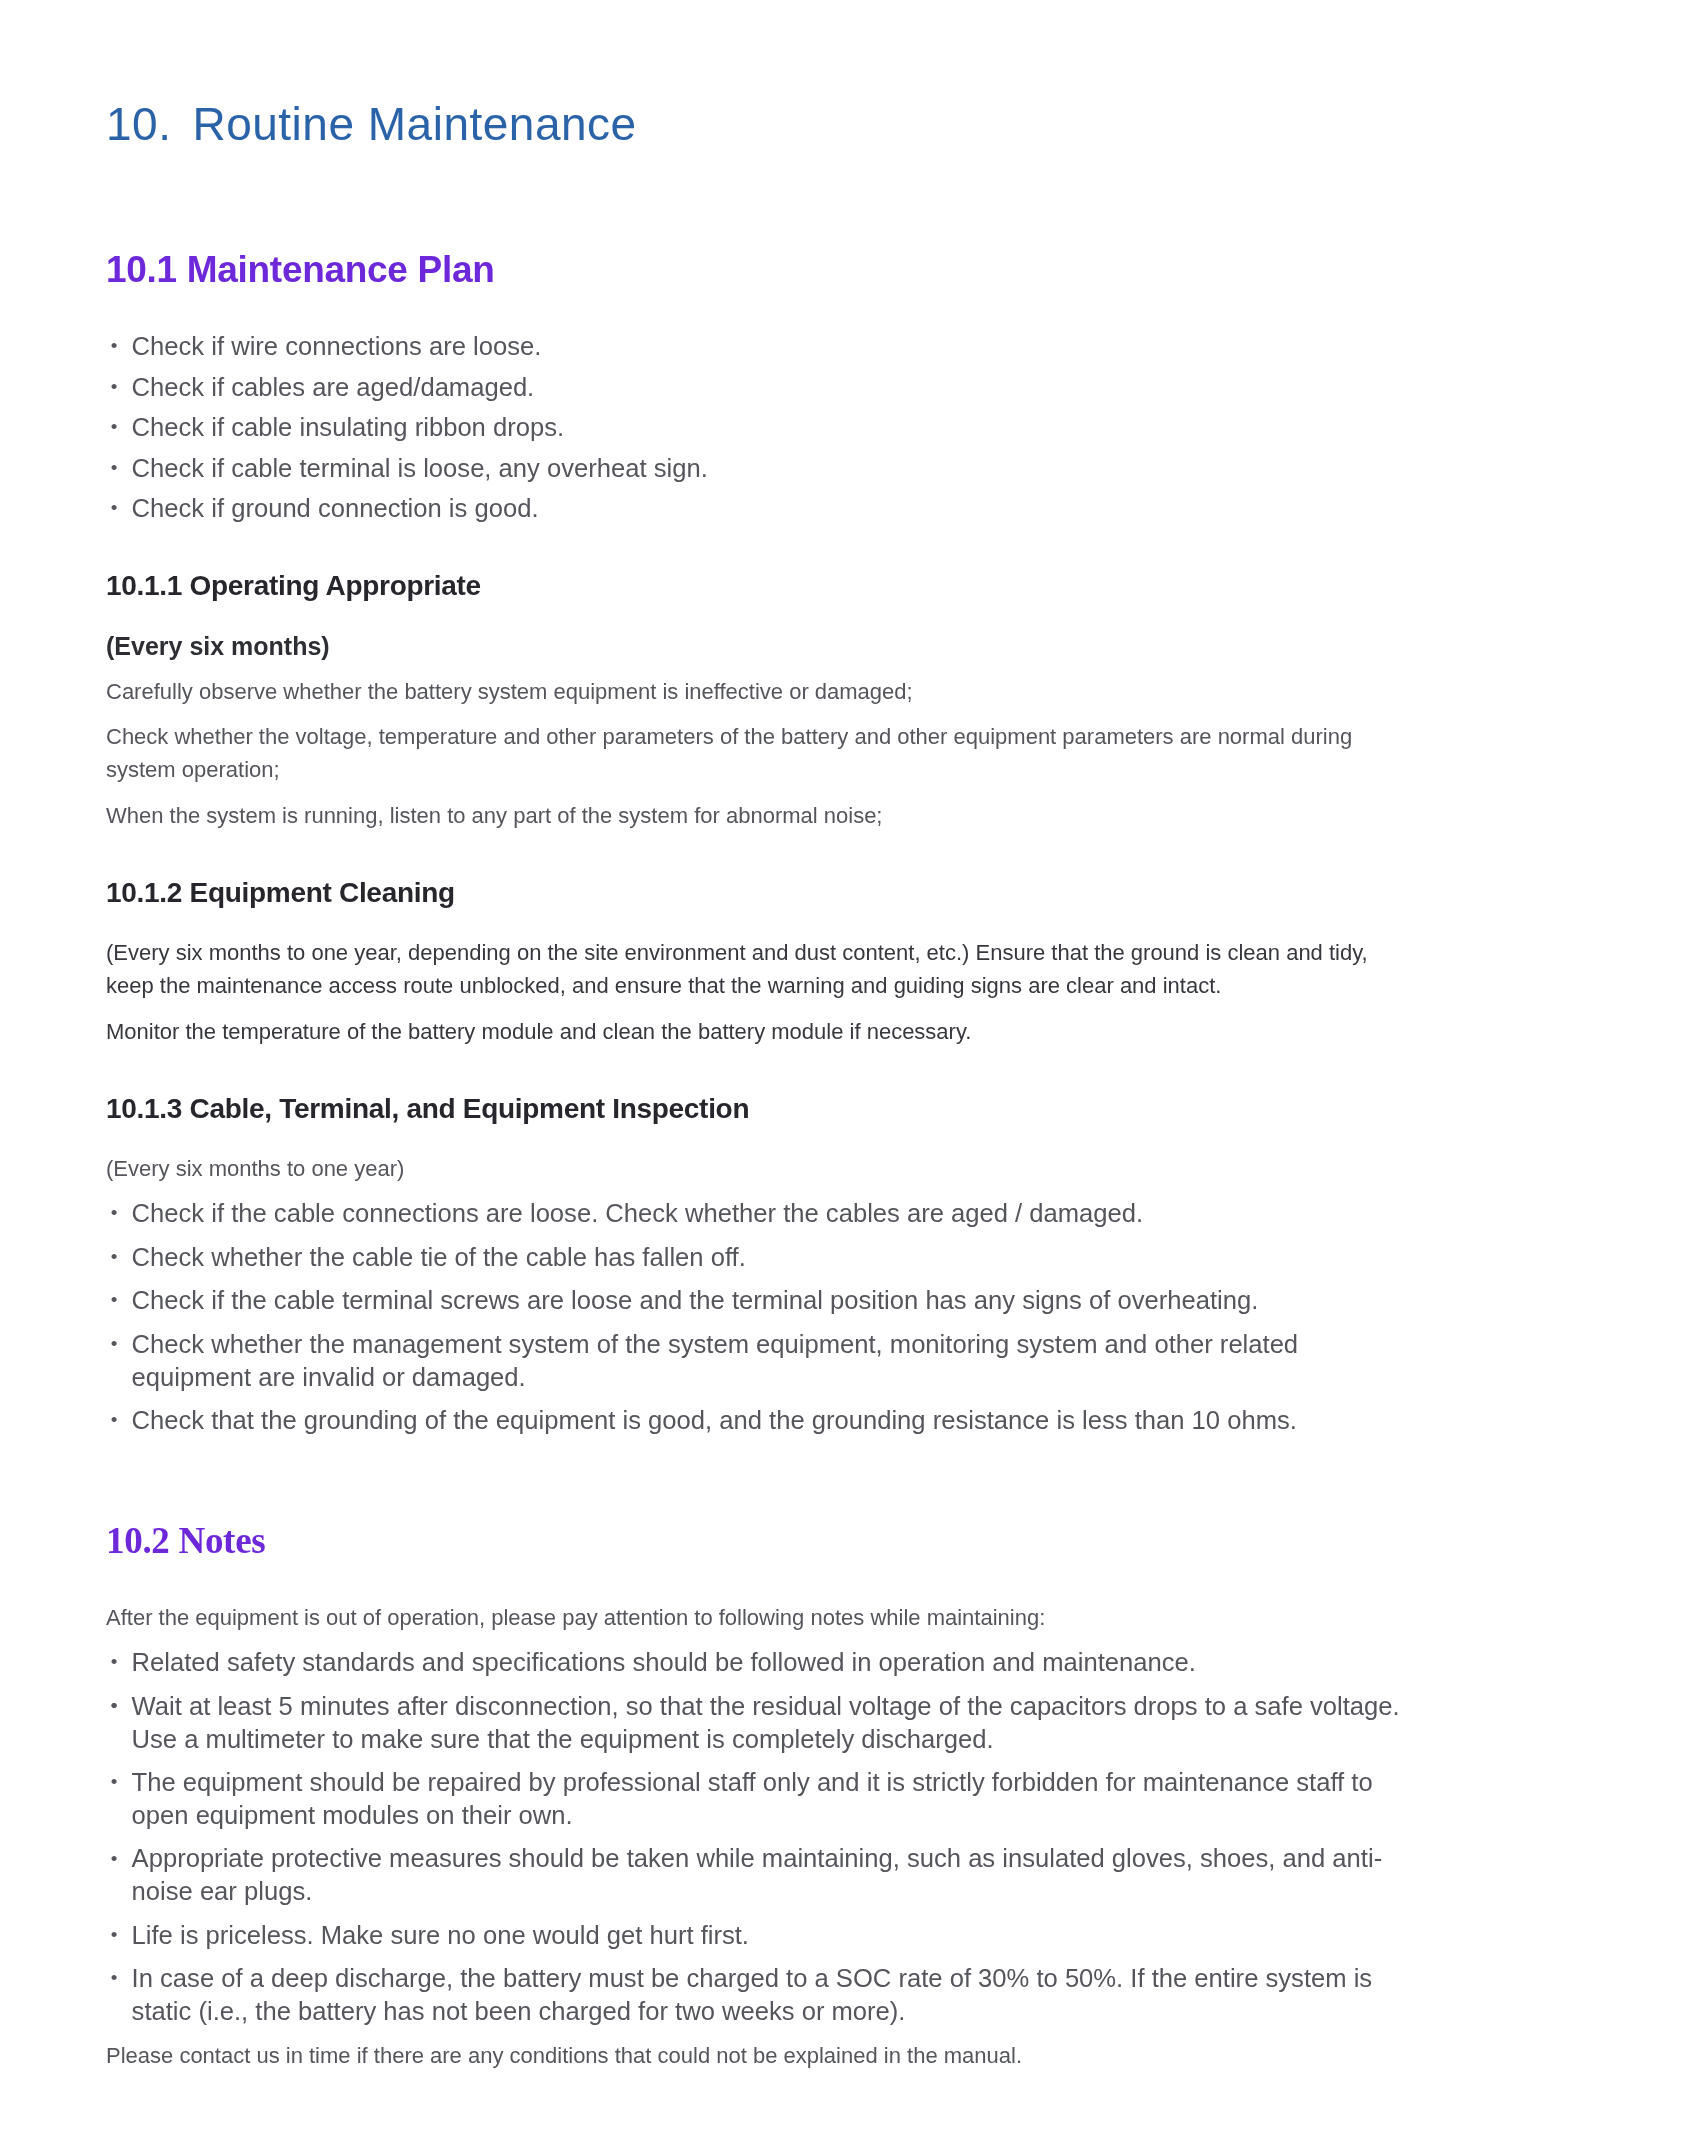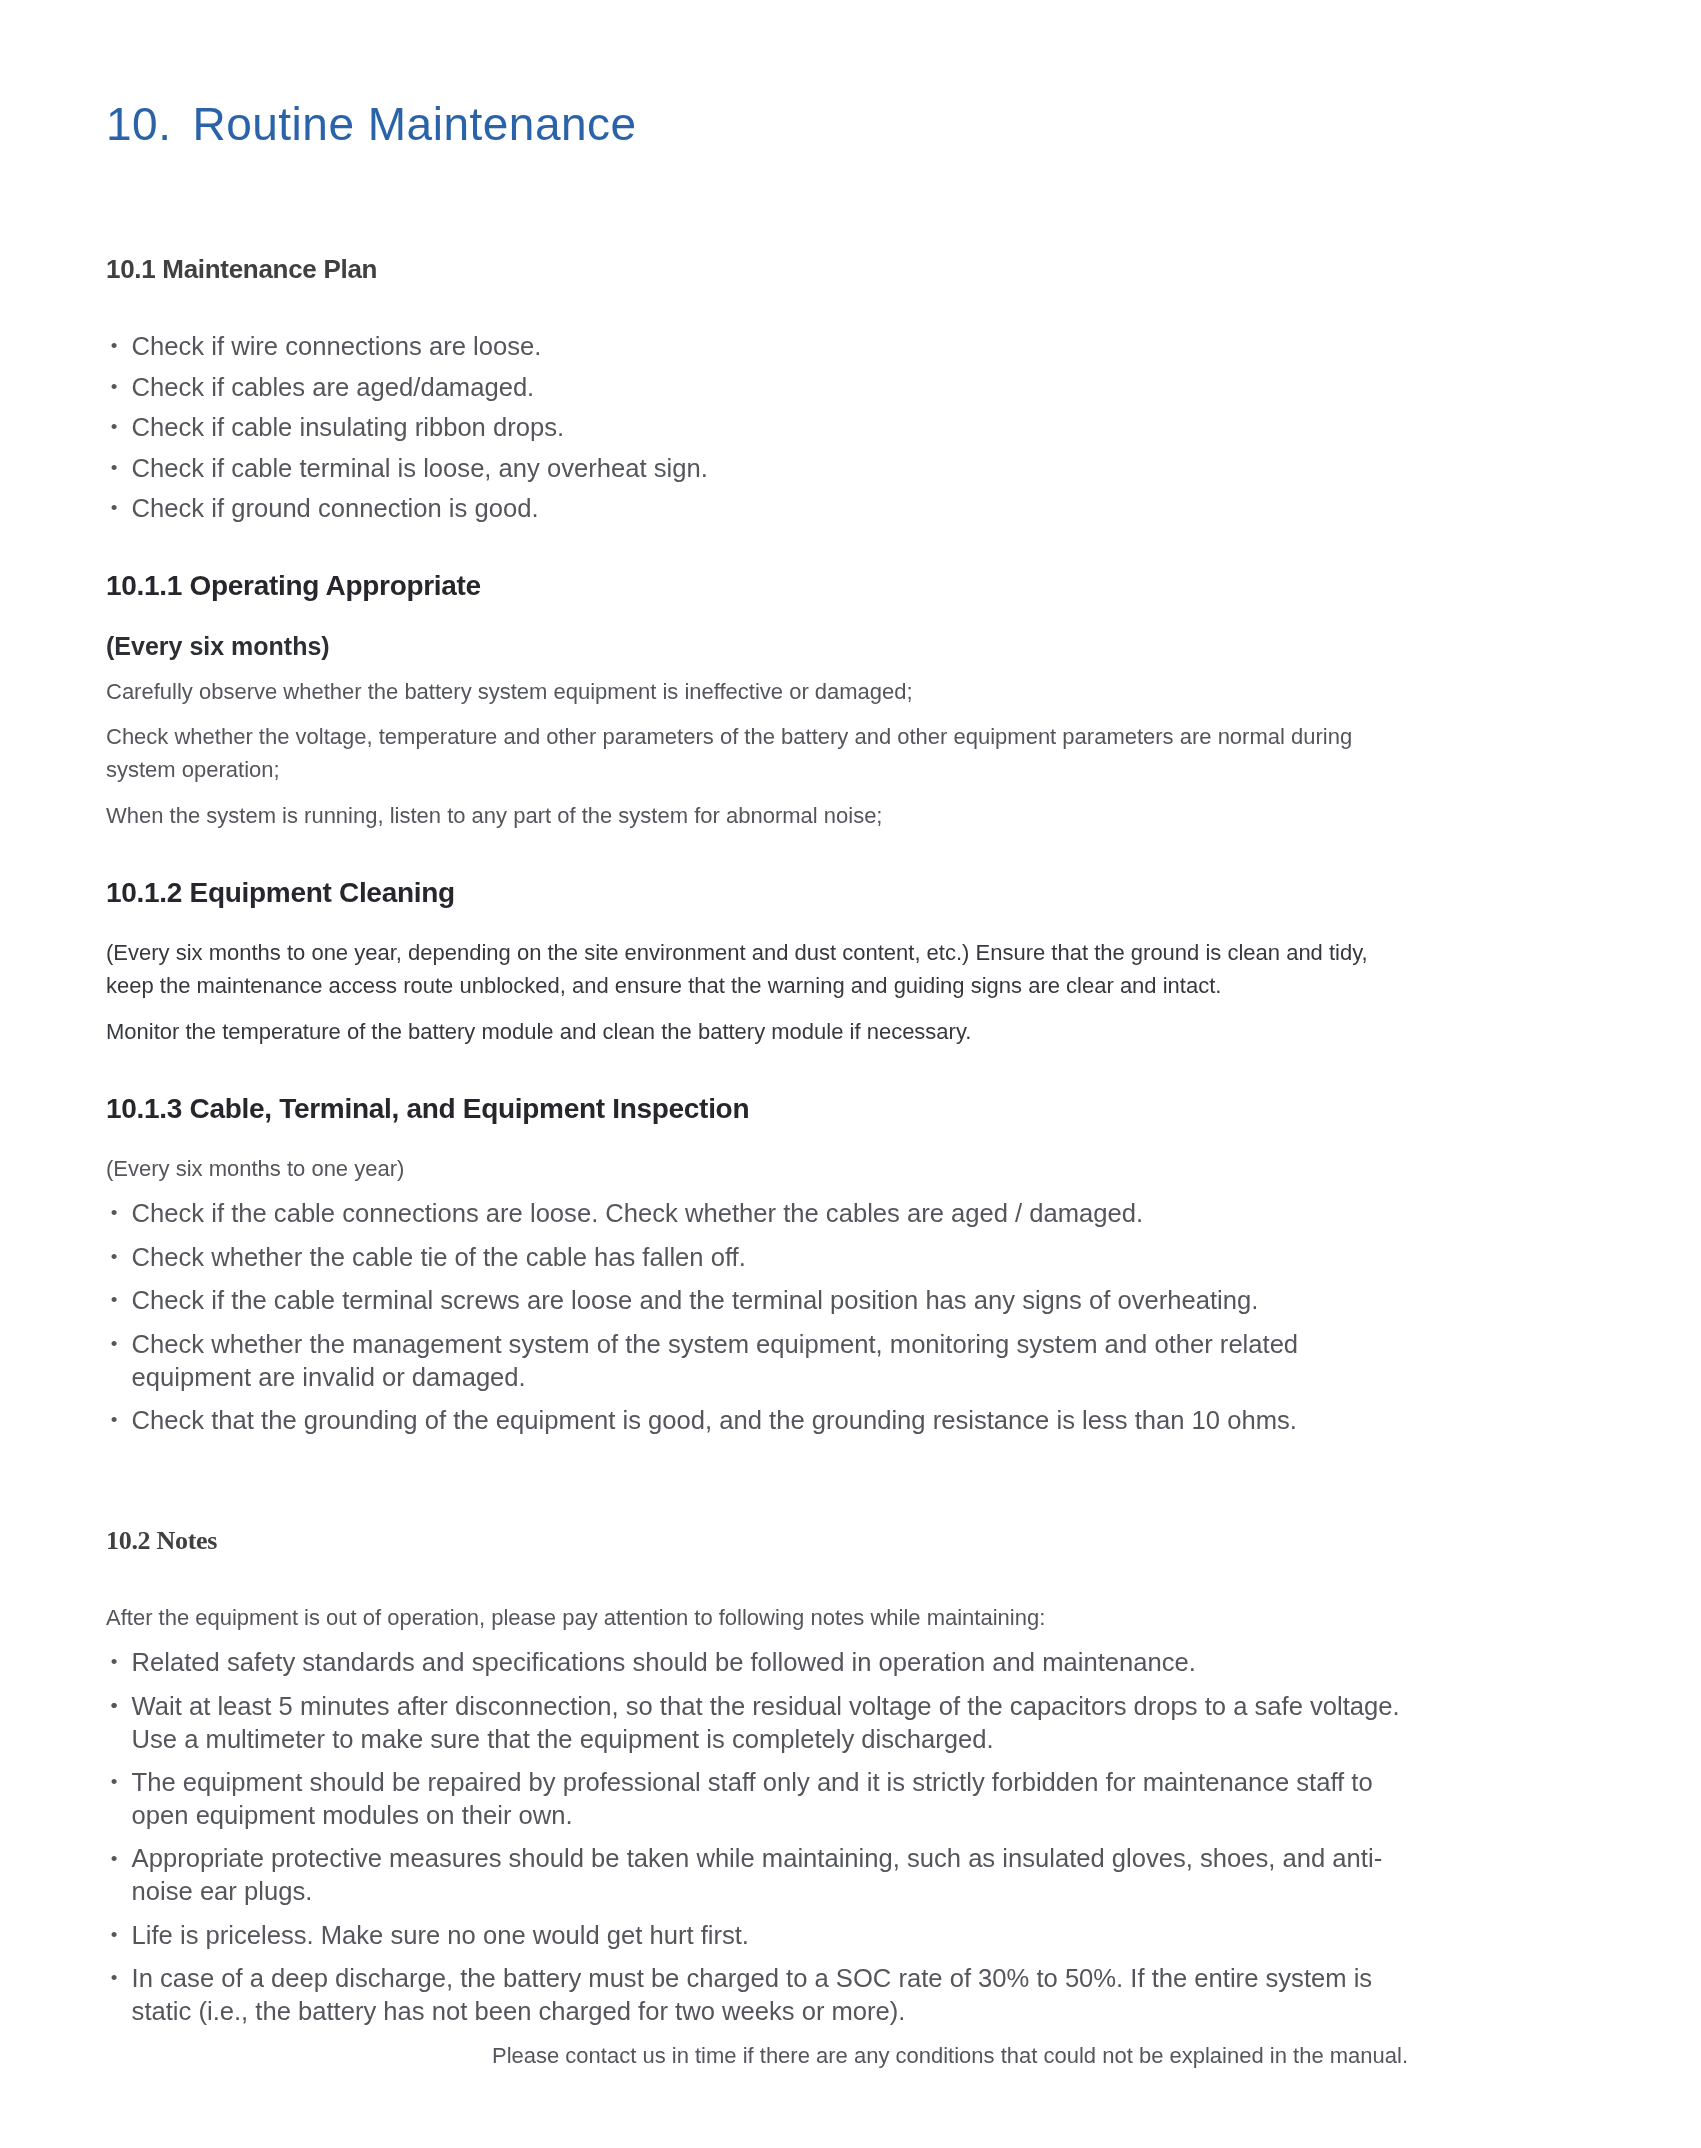--- a/index.html
+++ b/index.html
@@ -22,24 +22,24 @@
     font-size: 46px;
     font-weight: 400;
     line-height: 55px;
     color: #2b63a9;
     letter-spacing: 0.5px;
   }
   h1.doc-title .t-num { margin-right: 21px; }
 
   h2.sec-heading {
     margin: 97px 0 40px 0;
-    font-size: 26px;
+    font-size: 37px;
     font-weight: 700;
     line-height: 41px;
-    color: #404040;
+    color: #6d28d9;
     letter-spacing: -0.3px;
   }
   h2.sec-heading.notes { margin-top: 83px; font-family: Liberation Serif, serif; }
 
   h3.sub-heading {
     margin: 44px 0 26.5px 0;
     font-size: 28px;
     font-weight: 700;
     line-height: 34px;
     color: #26262d;
@@ -77,21 +77,21 @@
   }
   ul.blist.tight li { margin: 0 0 7.6px 0; }
   ul.blist.spaced li { margin: 0 0 10.4px 0; }
   ul.blist li .dot {
     position: absolute;
     left: 4.7px;
     top: -0.9px;
     font-size: 19px;
     color: #55575c;
   }
-  p.closing { margin-top: 1.9px; text-align: right; }
+  p.closing { margin-top: 1.9px; }
 </style>
 </head>
 <body>
 
 <div class="page">
 
   <h1 class="doc-title">
     <span class="t-num">10.</span><span class="t-text">Routine Maintenance</span>
   </h1>
 

